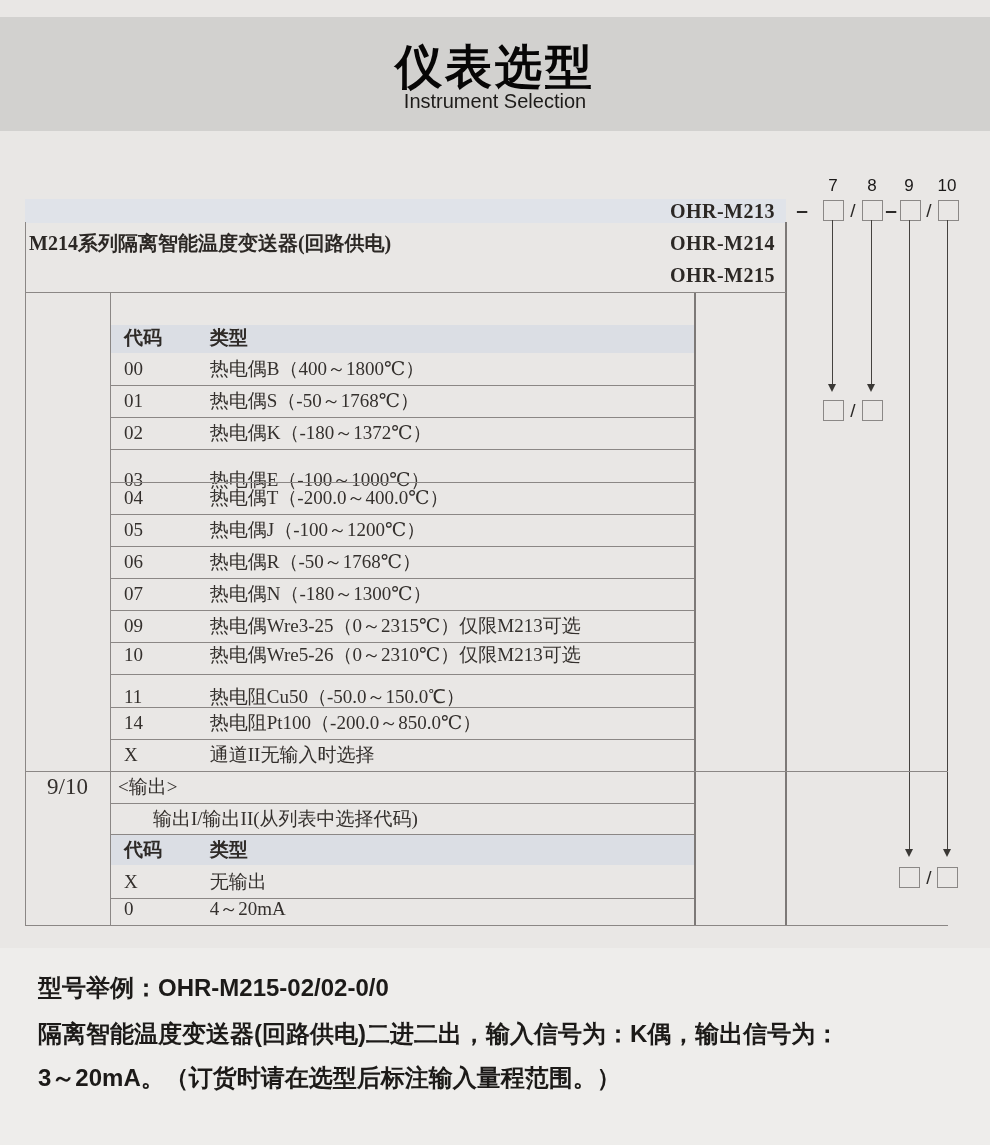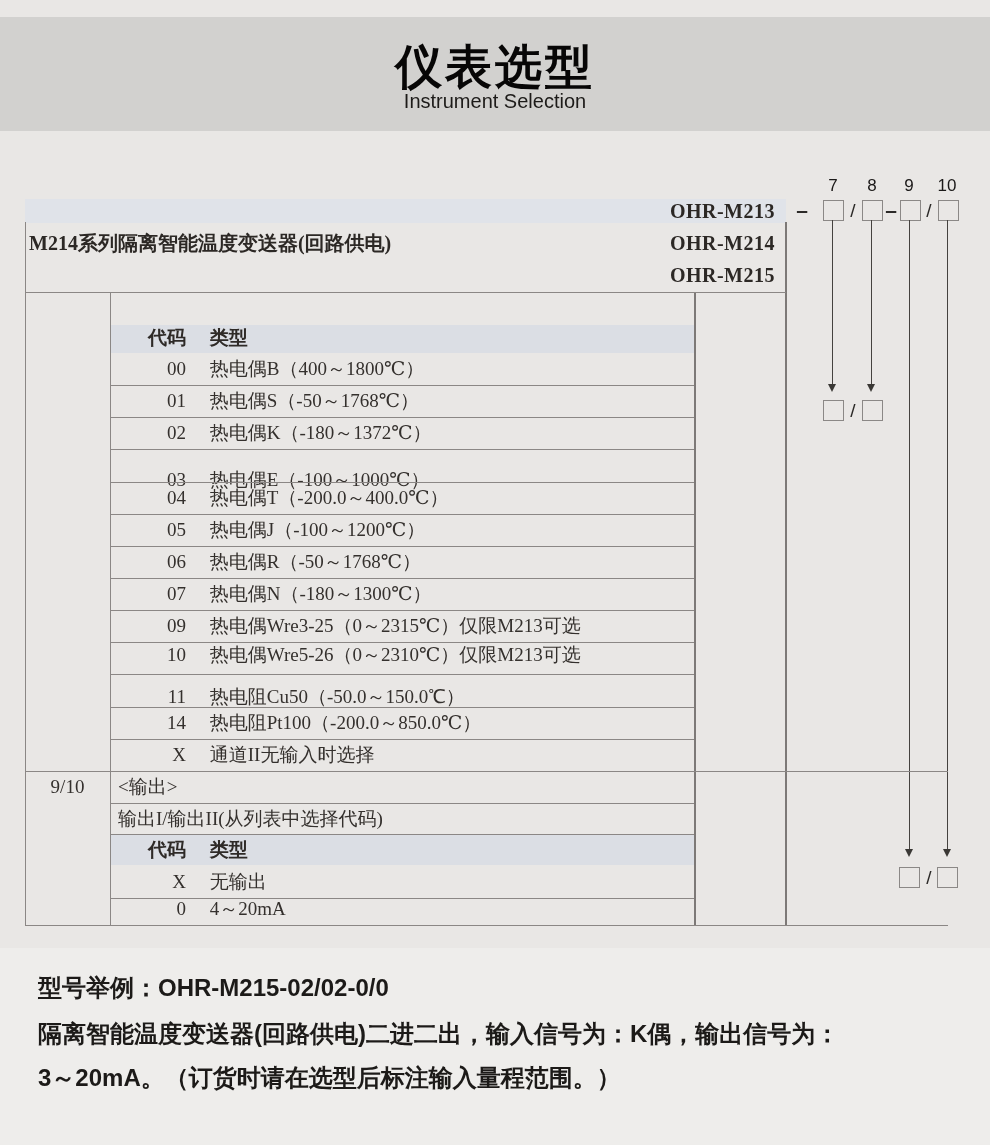--- a/index.html
+++ b/index.html
@@ -22,26 +22,26 @@
   .prow .pname{position:absolute;left:4px;top:0;white-space:nowrap;}
   .prow .pmodel{position:absolute;right:11px;top:0;white-space:nowrap;letter-spacing:.5px;}
   
   .hl{position:absolute;height:1px;background:#8b8785;}
   .vl{position:absolute;width:1px;background:#8b8785;}
   .vl2{position:absolute;width:2px;background:#7d7977;}
   .shade{position:absolute;background:#dbdee4;}
   
   .trow{position:absolute;left:110px;width:584px;height:32px;line-height:32px;
     font-size:19px;padding-left:14px;box-sizing:border-box;white-space:nowrap;}
-  .trow .c{display:inline-block;width:62px;text-align:right;}
+  .trow .c{display:inline-block;width:62px;text-align:left;}
   .trow .t{margin-left:19px;}
   .thead{font-weight:bold;color:#2e2a27;}
   .free{padding-left:8px;}
   .leftlabel{position:absolute;left:25px;width:85px;height:32px;line-height:32px;
-    text-align:center;font-size:19px;}
+    text-align:center;font-size:23px;}
   
   .digit{position:absolute;width:30px;text-align:center;top:176px;
     font-family:"Liberation Sans","DejaVu Sans",sans-serif;font-size:17px;color:#1b1918;}
   .sq{position:absolute;width:19px;height:19px;border:1px solid #8b8886;background:transparent;}
   .sep{position:absolute;width:16px;text-align:center;height:22px;line-height:22px;
     font-family:"Liberation Sans","DejaVu Sans",sans-serif;font-size:19px;color:#2c2a28;}
   .sep.dash{font-weight:bold;font-size:21px;}
   .dline{position:absolute;width:1px;background:#45423f;}
   .ah{position:absolute;width:0;height:0;border-left:4px solid transparent;
     border-right:4px solid transparent;border-top:8px solid #3a3835;}
@@ -176,21 +176,21 @@
 <div class="trow" style="top:739px;">
   <span class="c">X</span>
   <span class="t">通道II无输入时选择</span>
 </div>
 
 <div class="leftlabel" style="top:771px;">9/10</div>
 <div class="trow free" style="top:771px;">
   <span>&lt;输出&gt;</span>
 </div>
 <div class="hl" style="left:110px;top:803px;width:584px;"></div>
-<div class="trow free" style="top:803px;height:31px;line-height:31px;">
+<div class="trow free" style="top:803px;height:31px;line-height:31px;margin-left:35px;">
   <span>输出I/输出II(从列表中选择代码)</span>
 </div>
 <div class="hl" style="left:110px;top:834px;width:584px;"></div>
 <div class="shade" style="left:111px;top:835px;width:583px;height:30px;"></div>
 <div class="trow thead" style="top:834px;">
   <span class="c">代码</span>
   <span class="t">类型</span>
 </div>
 <div class="trow" style="top:866px;">
   <span class="c">X</span>

